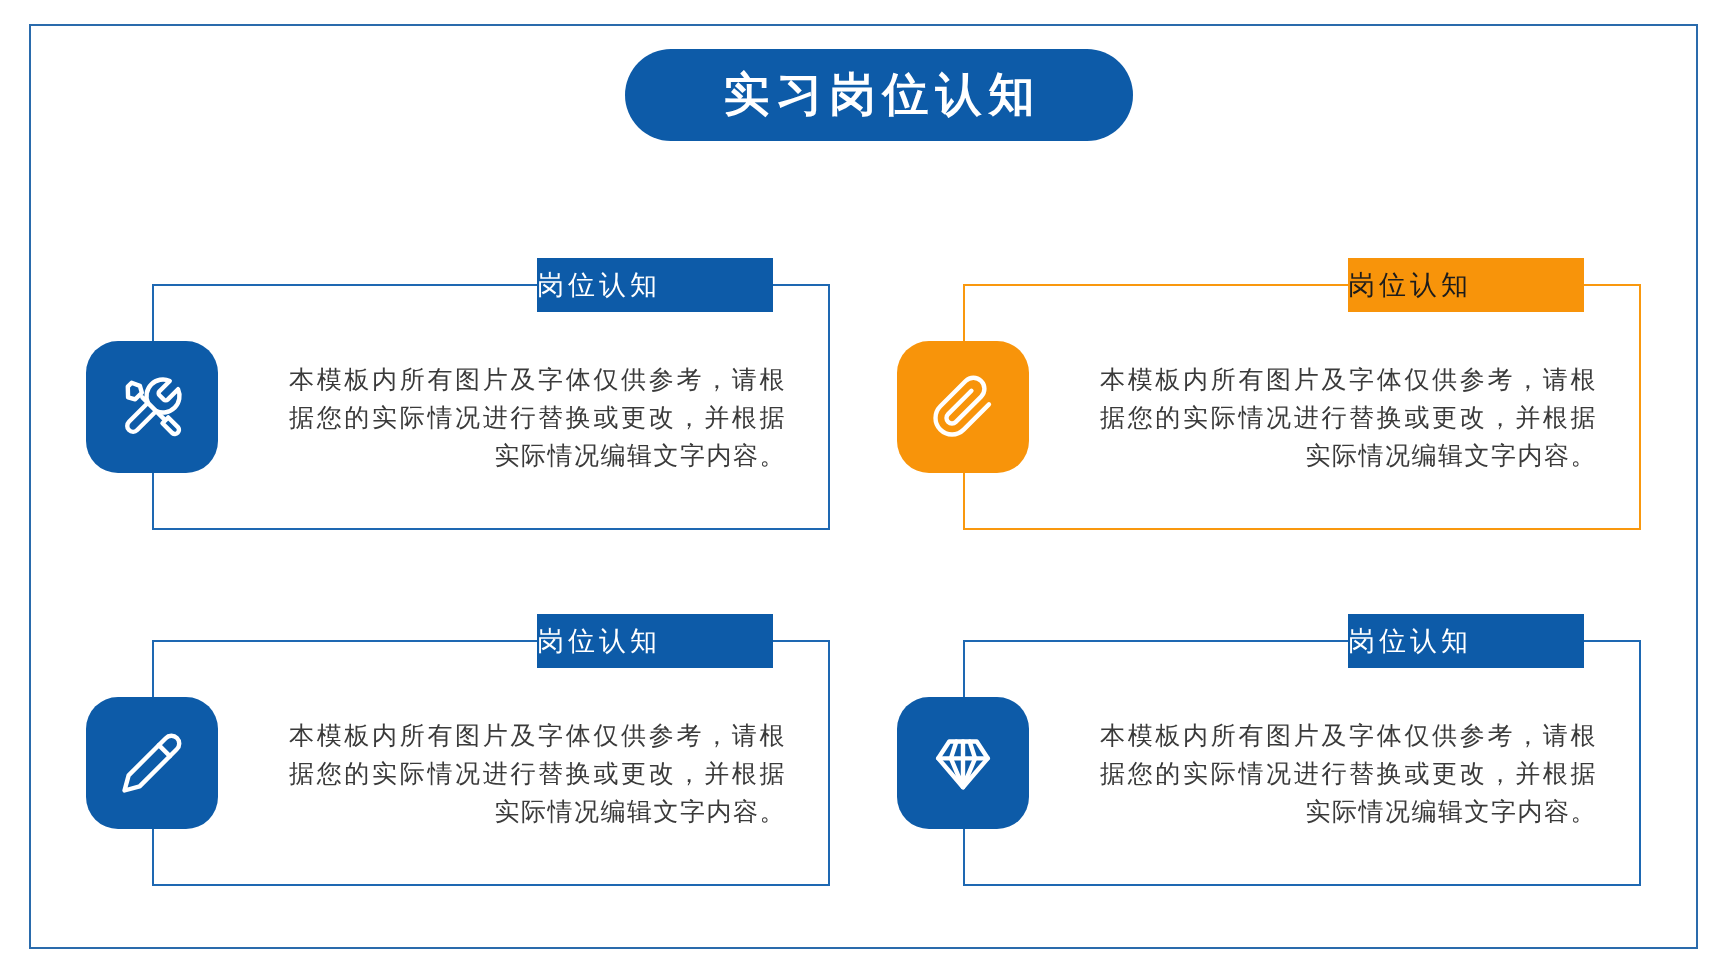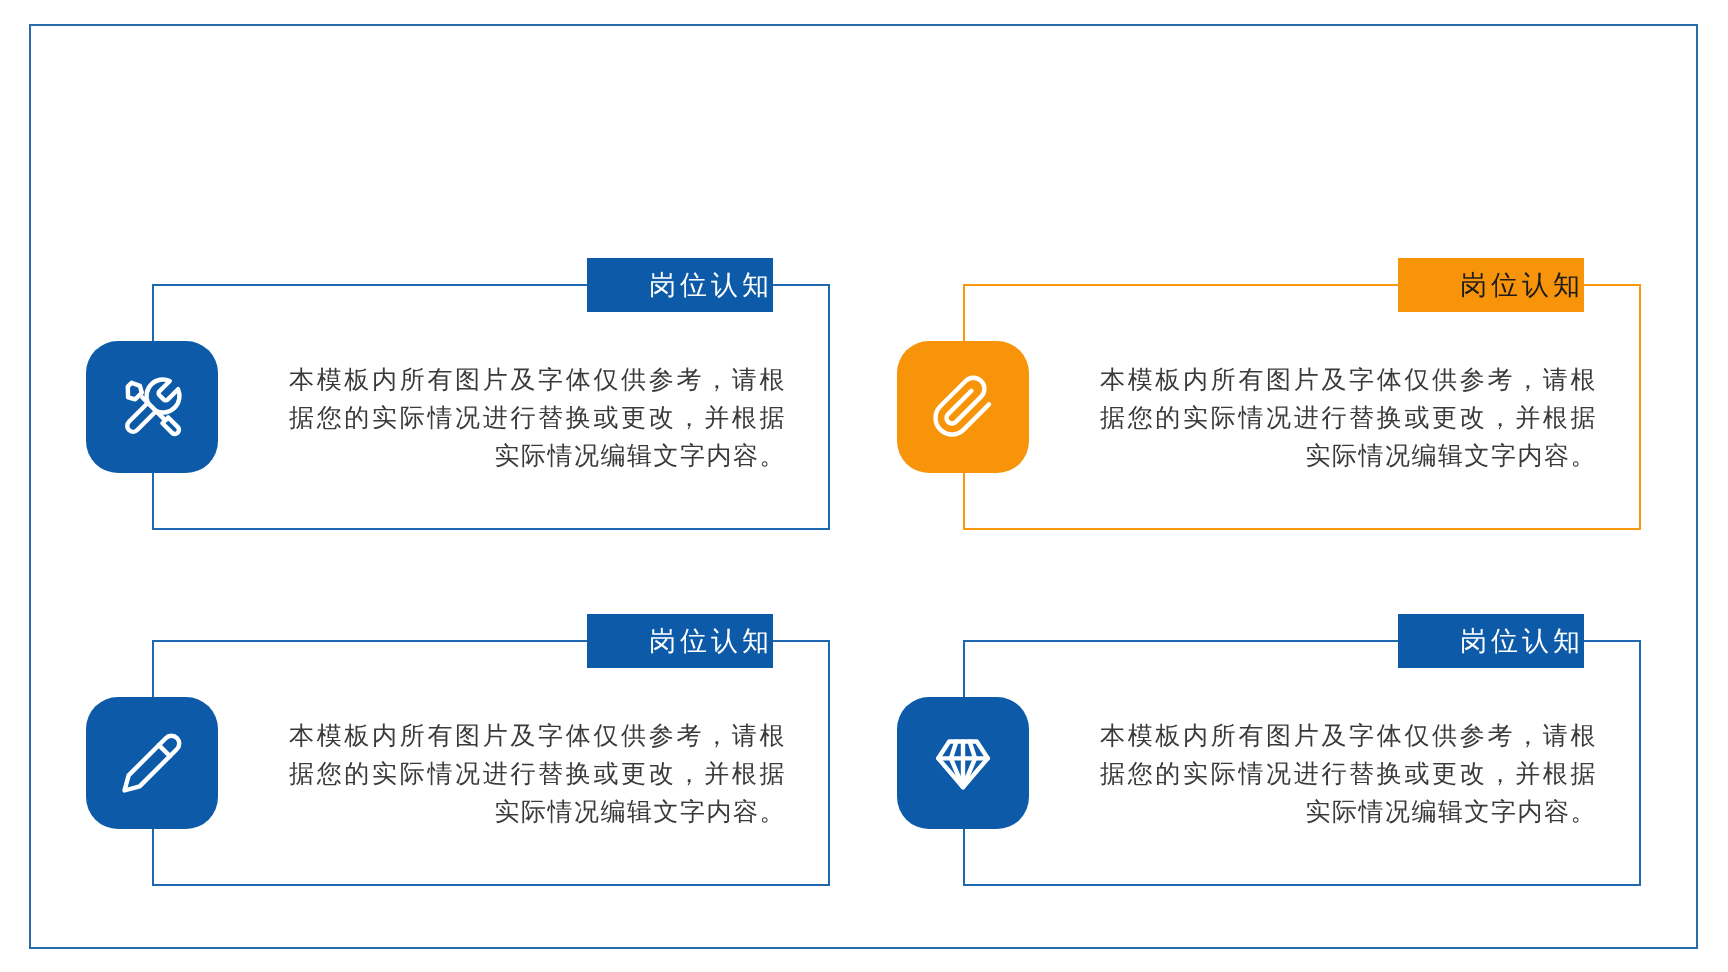--- a/index.html
+++ b/index.html
@@ -23,23 +23,23 @@
   }
   .card{
     position:absolute;width:678px;height:246px;
     border:2px solid #1e68b2;box-sizing:border-box;background:#ffffff;
   }
   .card.pos-tl{left:152px;top:284px;}
   .card.pos-tr{left:963px;top:284px;}
   .card.pos-bl{left:152px;top:640px;}
   .card.pos-br{left:963px;top:640px;}
   .card-tab{
-    position:absolute;top:-28px;right:55px;width:186px;height:54px;
+    position:absolute;top:-28px;right:55px;width:236px;height:54px;
     background:#0d5ba8;color:#ffffff;font-size:27px;letter-spacing:4px;
-    display:flex;align-items:center;justify-content:flex-end;white-space:nowrap;
+    display:flex;align-items:center;justify-content:flex-start;white-space:nowrap;
   }
   .icon-box{
     position:absolute;left:-68px;top:50%;transform:translateY(-50%);
     width:132px;height:132px;border-radius:32px;background:#0d5ba8;
     display:flex;align-items:center;justify-content:center;
   }
   .icon-box svg{width:66px;height:66px;stroke:#ffffff;fill:none;
     stroke-width:1.6;stroke-linecap:round;stroke-linejoin:round;}
   .card-body{
     position:absolute;left:135px;right:42px;top:74px;
@@ -51,20 +51,23 @@
   .card.theme-orange .card-tab{background:#f8940a;color:#1c1c1c;}
   .card.theme-orange .icon-box{background:#f8940a;}
 </style>
 </head>
 <body>
 
 <div class="slide">
 
   <div class="outer-frame"></div>
 
+  <div class="title-pill">
+    <span class="title-text">实习岗位认知</span>
+  </div>
 
   <div class="card pos-tl theme-blue">
     <div class="card-tab">
       <span>岗位认知</span>
     </div>
     <div class="icon-box">
       <svg viewBox="0 0 24 24" aria-hidden="true">
         <path d="M14.7 6.3a1 1 0 0 0 0 1.4l1.6 1.6a1 1 0 0 0 1.4 0l3.77-3.77a6 6 0 0 1-7.94 7.94l-6.91 6.91a2.12 2.12 0 0 1-3-3l6.91-6.91a6 6 0 0 1 7.94-7.94l-3.76 3.76z"></path>
         <path d="M3.2 4.6L4.6 3.2l3 1.1.7 2.5-2.4 2.4-2.6-.7z"></path>
         <path d="M8.5 8.5l8 8"></path>

